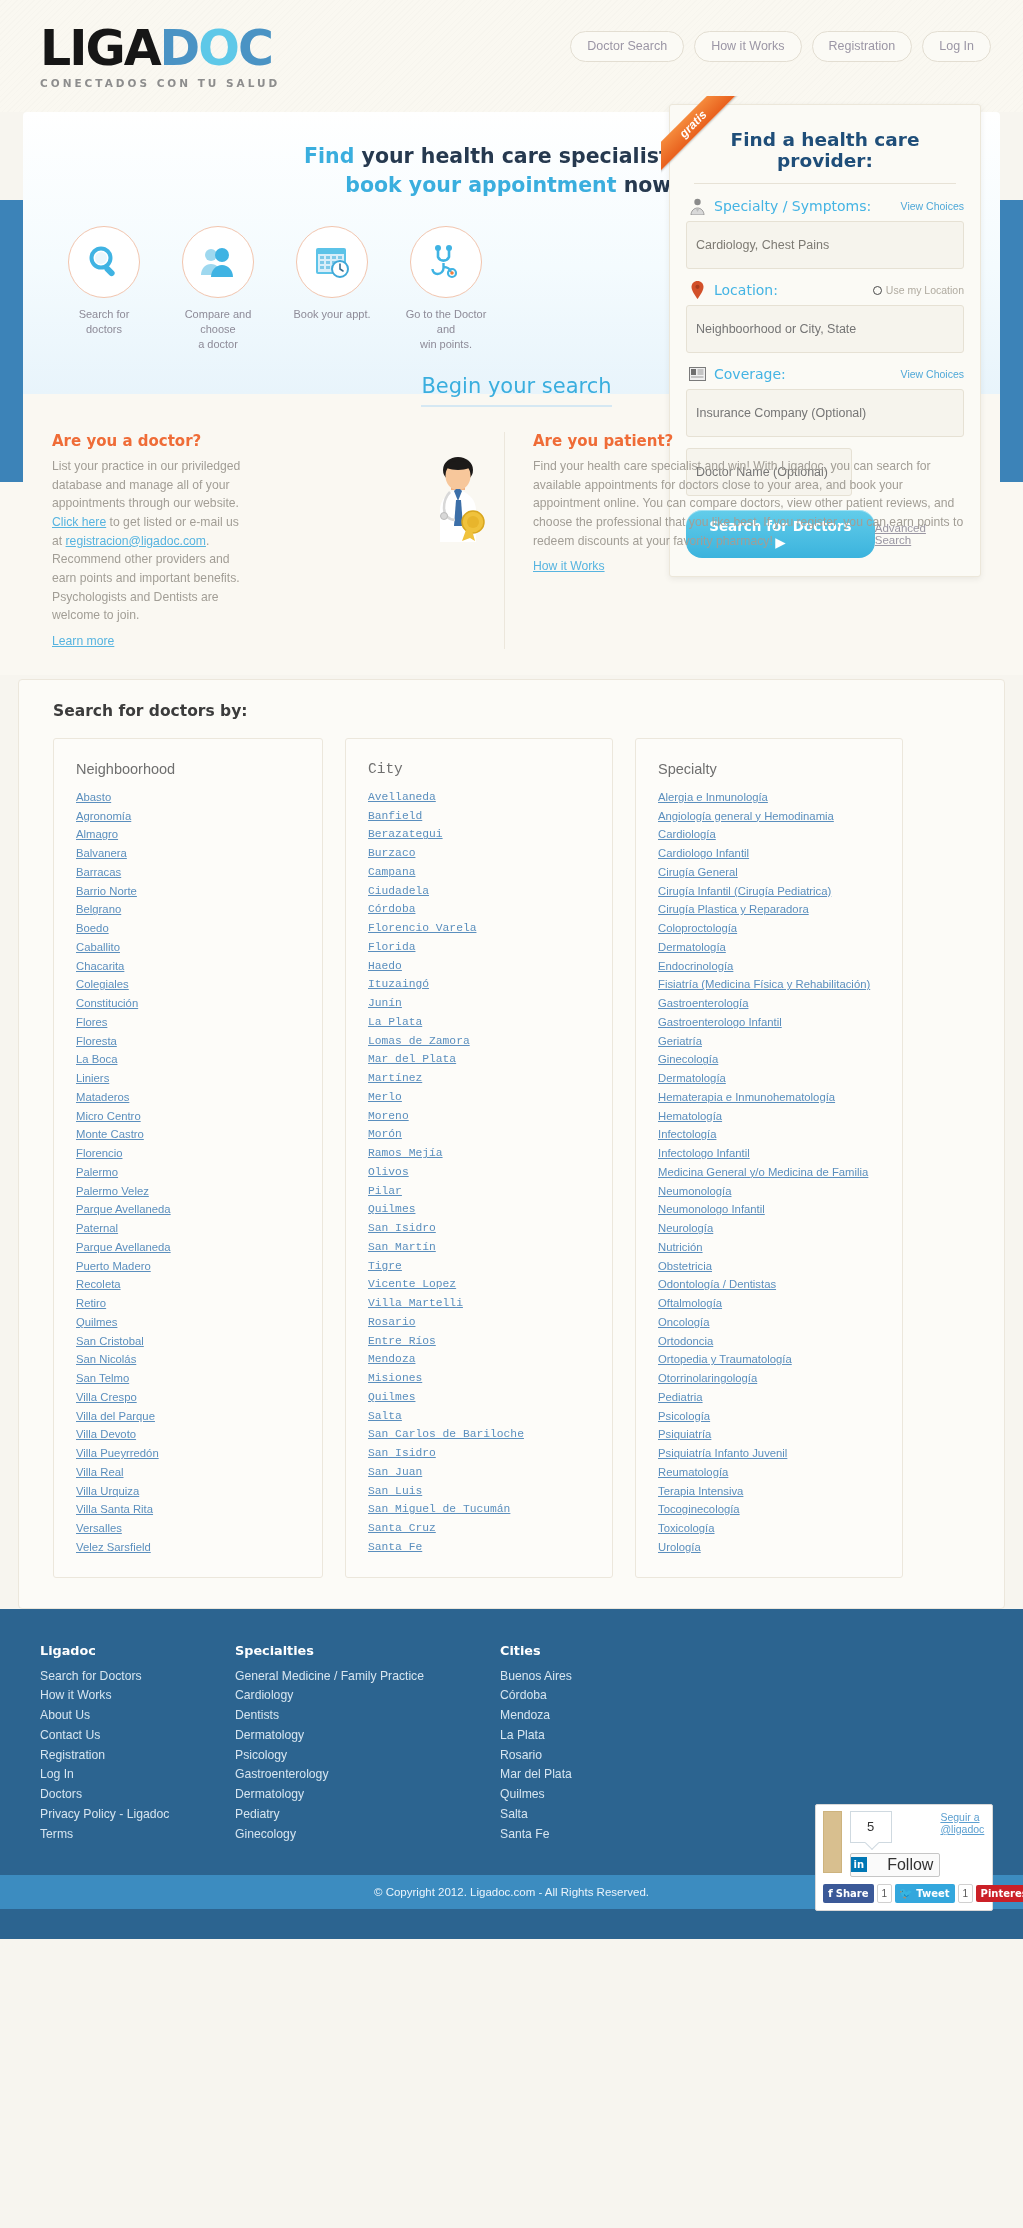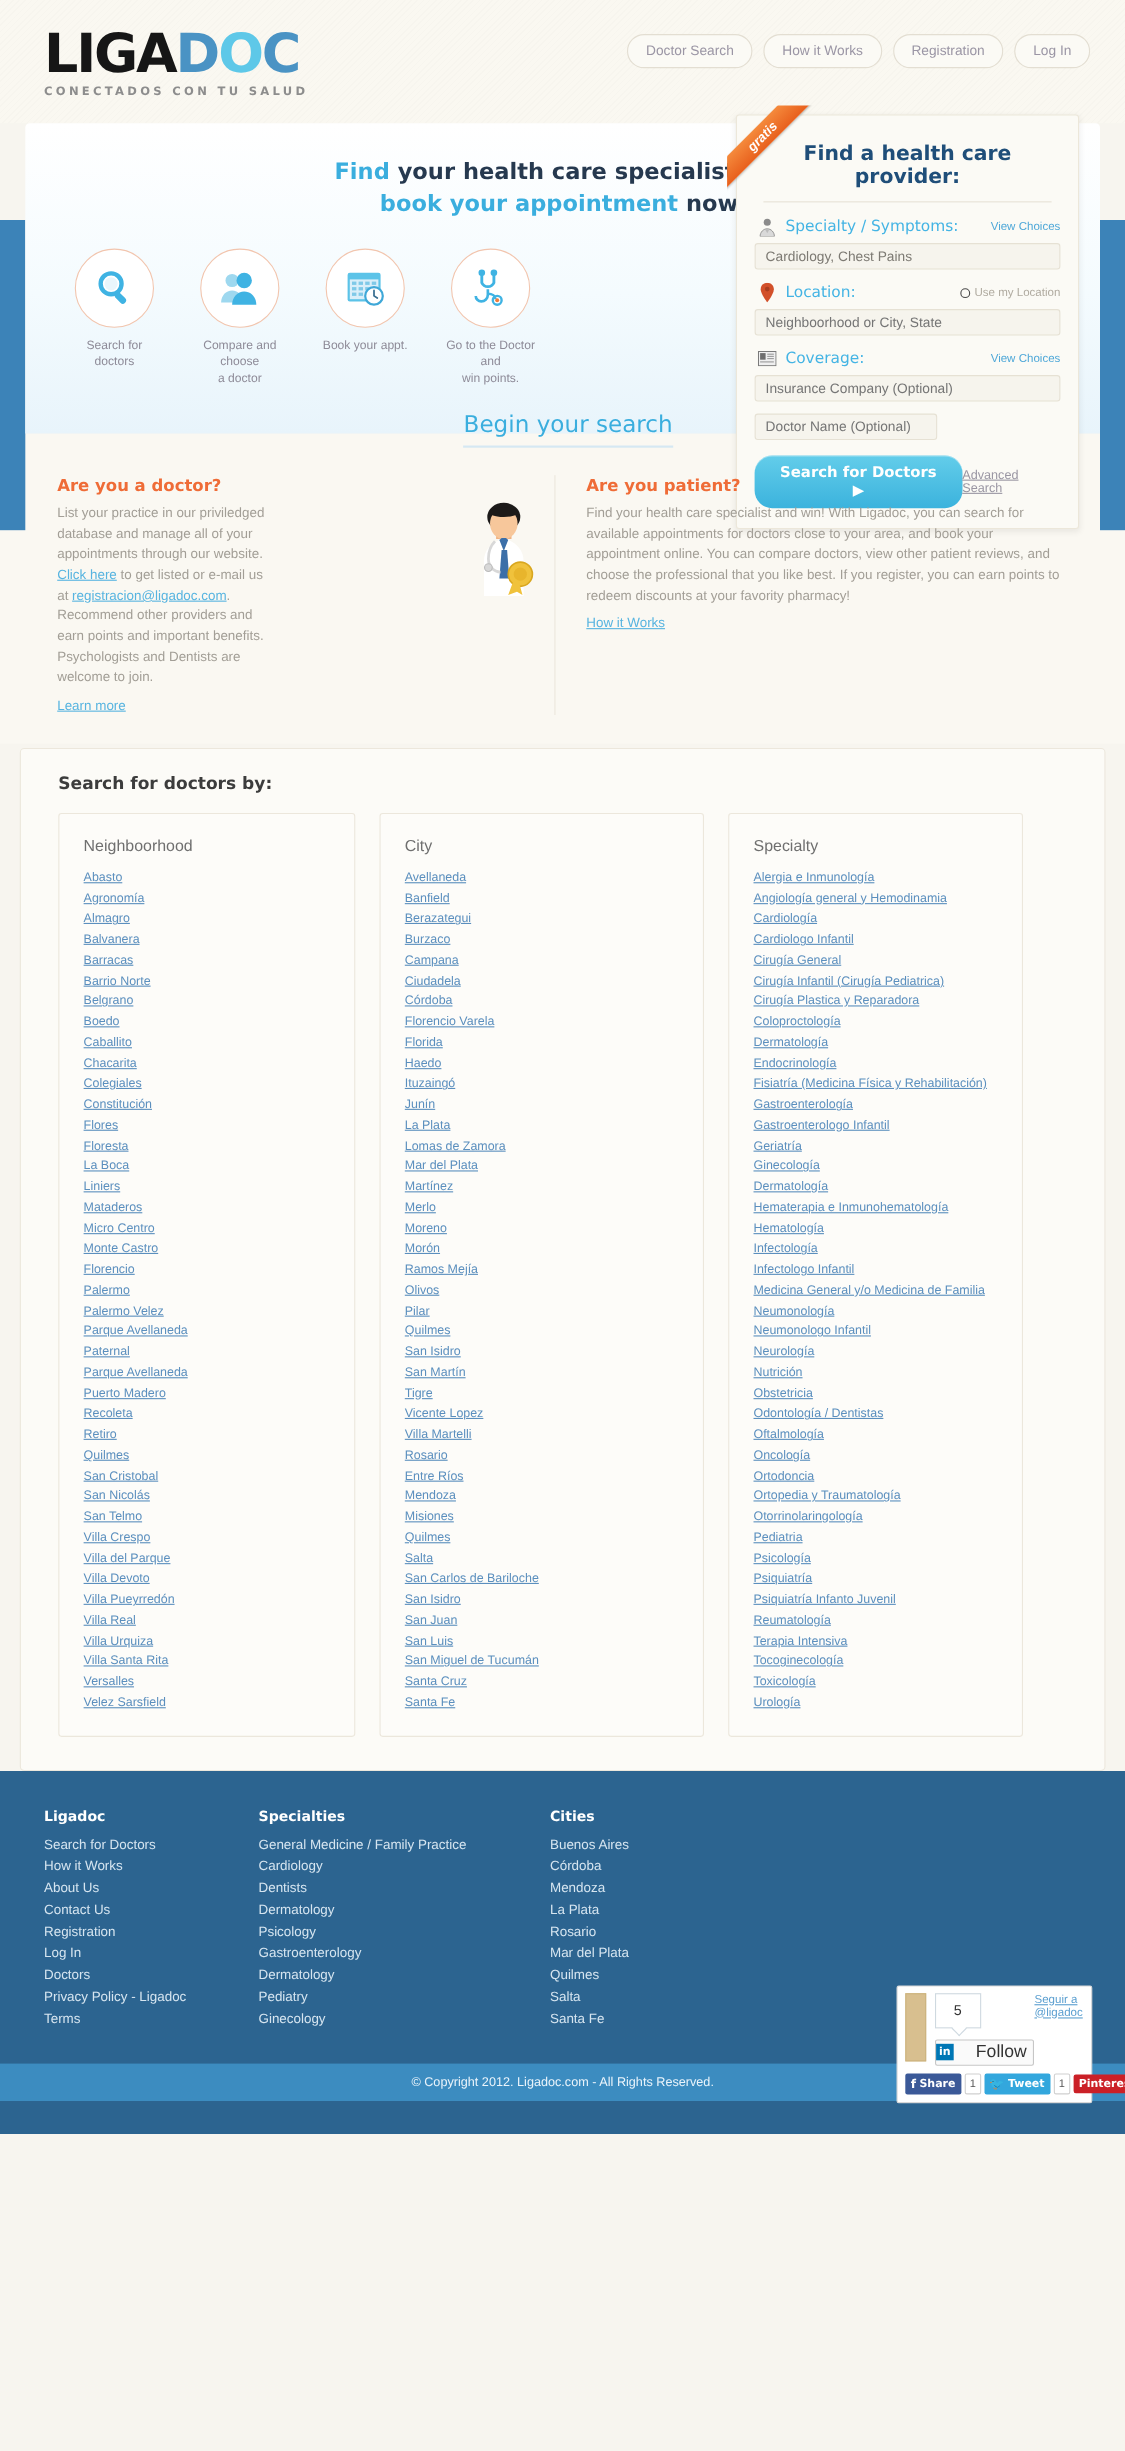--- a/index.html
+++ b/index.html
@@ -80,21 +80,21 @@
   .sp-title { text-align: center; font-size: 18.5px; font-weight: bold; color: #1f4e79; padding: 6px 0 12px 0; font-family: "DejaVu Sans", sans-serif; }
   .sp-divider { height: 1px; background: #e7e2d6; margin: 0 8px 12px 8px; }
   .field-row { display: flex; align-items: center; margin-bottom: 5px; }
   .field-icon { width: 22px; height: 20px; display: flex; align-items: center; justify-content: center; margin-right: 6px; }
   .field-label { font-size: 14px; color: #44b4e4; font-family: "DejaVu Sans", sans-serif; }
   .field-aux { margin-left: auto; font-size: 10.5px; color: #4fa8d8; cursor: pointer; }
   .field-aux.grey { color: #b0aba0; display: flex; align-items: center; gap: 4px; }
   .radio-dot { width: 9px; height: 9px; border-radius: 50%; border: 1.5px solid #4a4a4a; display: inline-block; }
   .sp-input {
     width: 100%; border: 1px solid #e6e1d4; background: #f6f4ed;
-    border-radius: 3px; padding: 4px 9px; font-size: 12.5px; color: #a8a49c;
+    border-radius: 3px; padding: 16px 9px; font-size: 12.5px; color: #a8a49c;
     font-family: "Liberation Sans", sans-serif; margin-bottom: 11px; outline: none;
   }
   .sp-input.short { width: 166px; }
   .sp-bottom { display: flex; align-items: center; margin-top: 3px; }
   .search-btn {
     background: linear-gradient(to bottom, #63cdea, #3bb3dd);
     border: none; border-radius: 16px; color: #fff; font-size: 13.5px; font-weight: bold;
     padding: 8px 17px; cursor: pointer; font-family: "DejaVu Sans", sans-serif;
     box-shadow: inset 0 1px 0 rgba(255,255,255,0.4);
   }
@@ -114,21 +114,21 @@
 
   
   .dir-card {
     margin: 4px 18px 0 18px; background: #fcfbf7;
     border: 1px solid #ece7dc; border-radius: 4px; padding: 22px 24px 30px 34px;
   }
   .dir-title { font-size: 15.5px; font-weight: bold; color: #3c3c3c; margin-bottom: 18px; font-family: "DejaVu Sans", sans-serif; }
   .dir-cols { display: flex; }
   .dir-col { border: 1px solid #ece7dc; border-radius: 3px; background: #fdfcf9; padding: 22px 16px 20px 22px; margin-right: 22px; }
   .dir-col.c1 { width: 270px; }
-  .dir-col.c2 { width: 295px; }
+  .dir-col.c2 { width: 268px; font-family: Liberation Mono, monospace; }
   .dir-col.c3 { width: 268px; margin-right: 0; }
   .dir-col-h { font-size: 14.5px; color: #6f6f6f; margin-bottom: 11px; }
   .dir-link { display: block; font-size: 11.3px; color: #5b8fbe; text-decoration: underline; line-height: 1.66; cursor: pointer; }
 
   
   .footer { background: #2c6490; padding: 34px 0 0 0; position: relative; min-height: 330px; }
   .footer-inner { display: flex; padding-left: 40px; }
   .f-col { width: 195px; }
   .f-col.wide { width: 265px; }
   .f-h { color: #ffffff; font-size: 12.8px; font-weight: bold; margin-bottom: 9px; font-family: "DejaVu Sans", sans-serif; }

